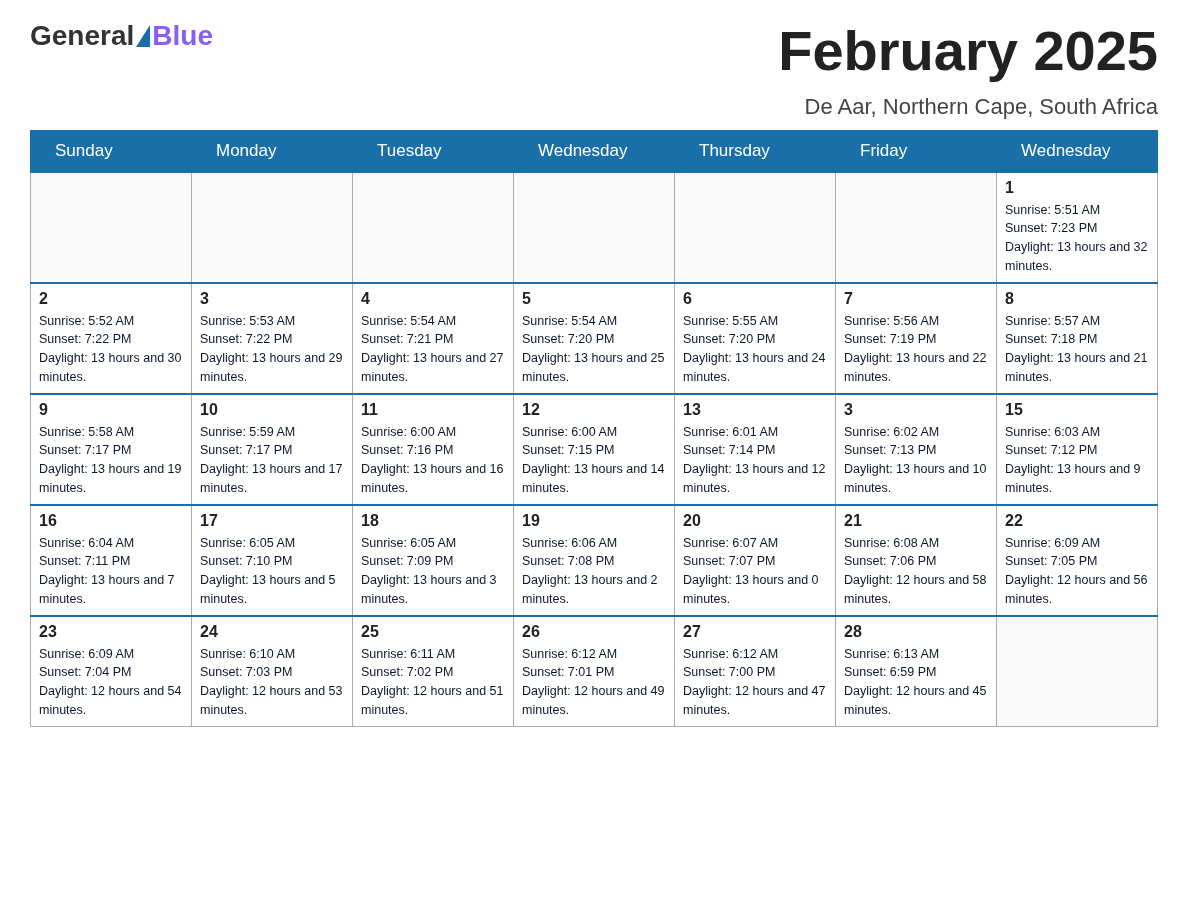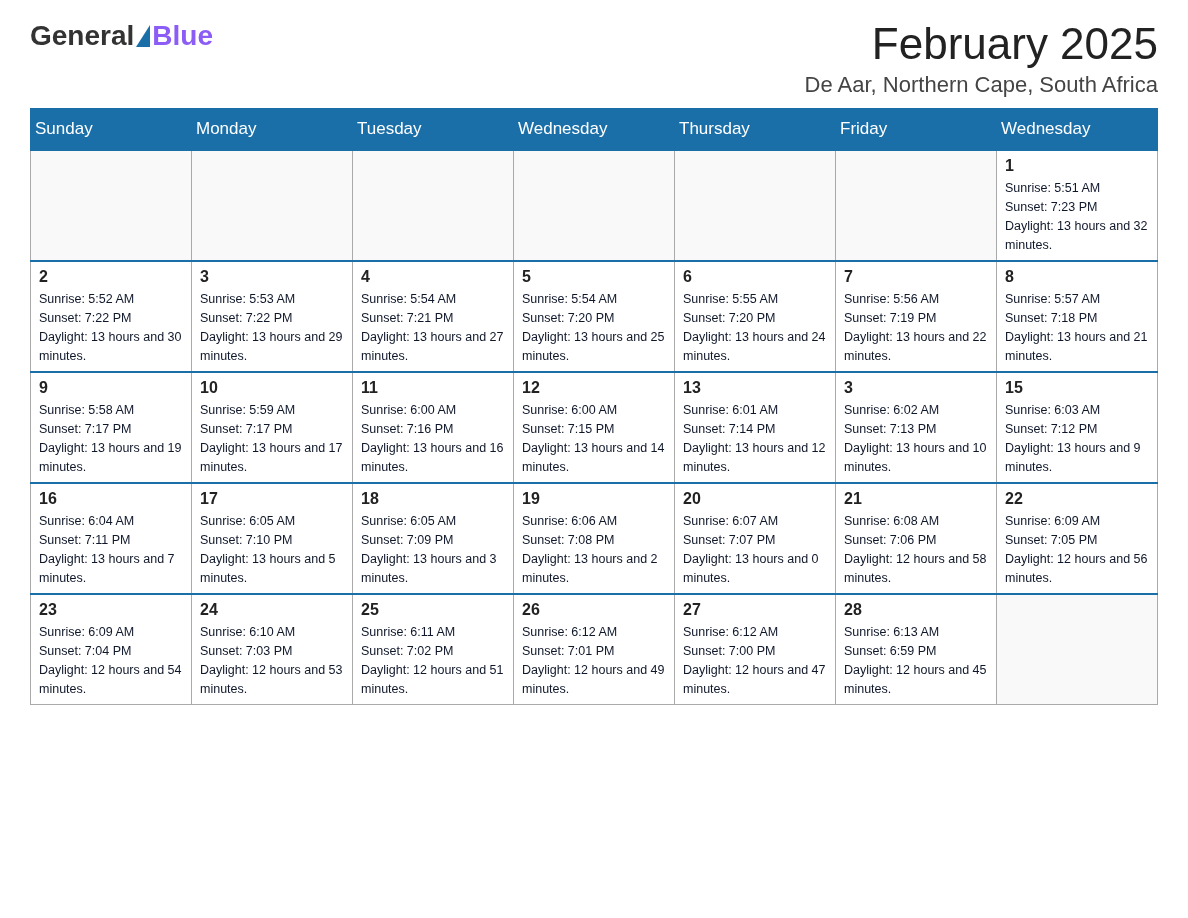--- a/index.html
+++ b/index.html
@@ -40,41 +40,41 @@
     }
     .logo-blue {
       color: #8b5cf6;
       font-size: 28px;
       font-weight: bold;
     }
     .title-area {
       text-align: right;
     }
     .month-title {
-      font-size: 44px;
-      font-weight: normal;
+      font-size: 56px;
+      font-weight: bold;
       color: #222;
       line-height: 1.1;
     }
     .location-title {
       font-size: 22px;
       color: #444;
-      margin-top: 4px;
+      margin-top: 12px;
     }
     .calendar {
       width: 100%;
       border-collapse: collapse;
       margin-top: 10px;
     }
     .calendar th {
       background-color: #1a6fa8;
       color: #fff;
       font-size: 17px;
       font-weight: normal;
-      padding: 10px 4px;
+      padding: 10px 24px;
       text-align: left;
       border: 1px solid #1a6fa8;
     }
     .calendar td {
       vertical-align: top;
       border: 1px solid #aaa;
       padding: 6px 8px;
       width: 14.28%;
       min-height: 110px;
       font-size: 13px;

